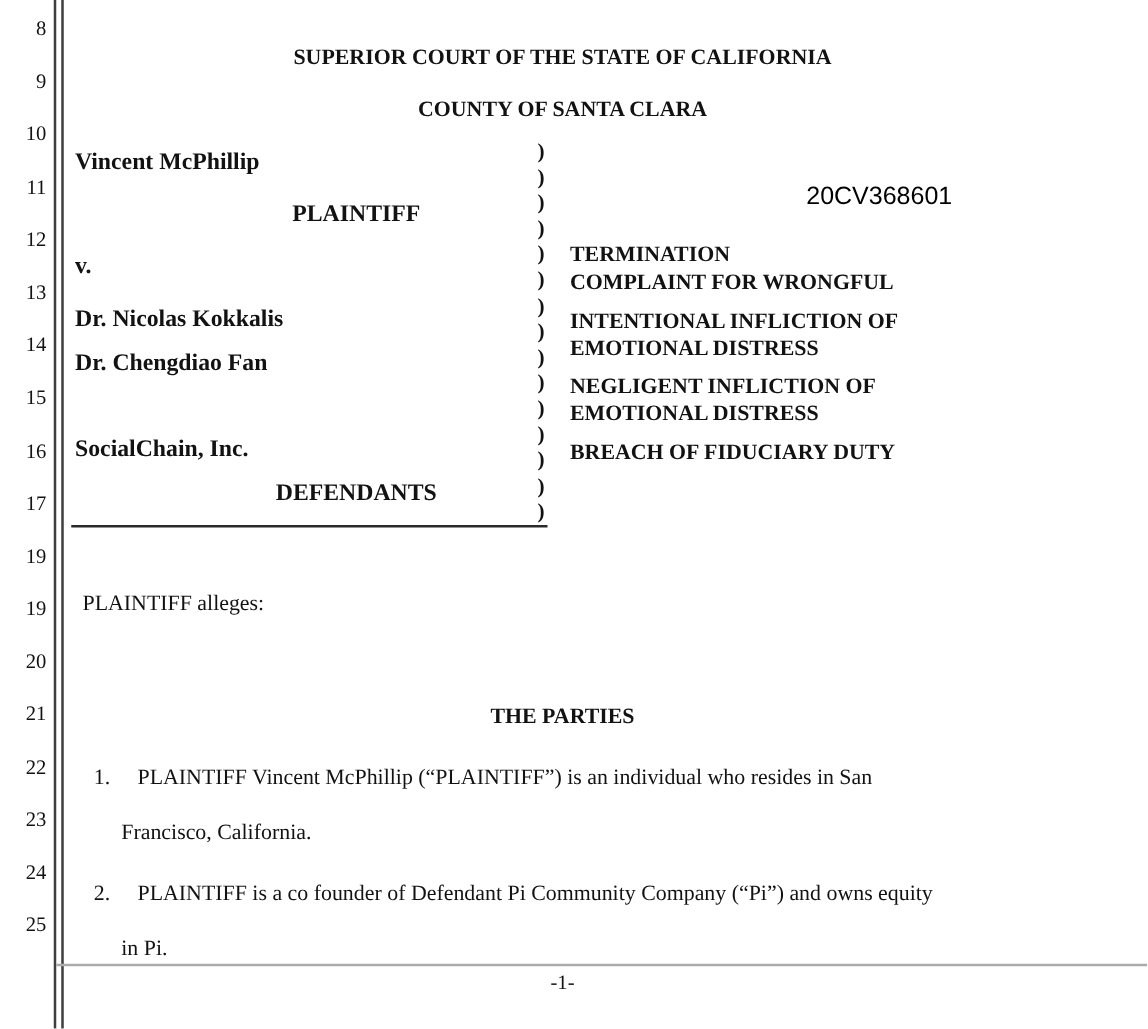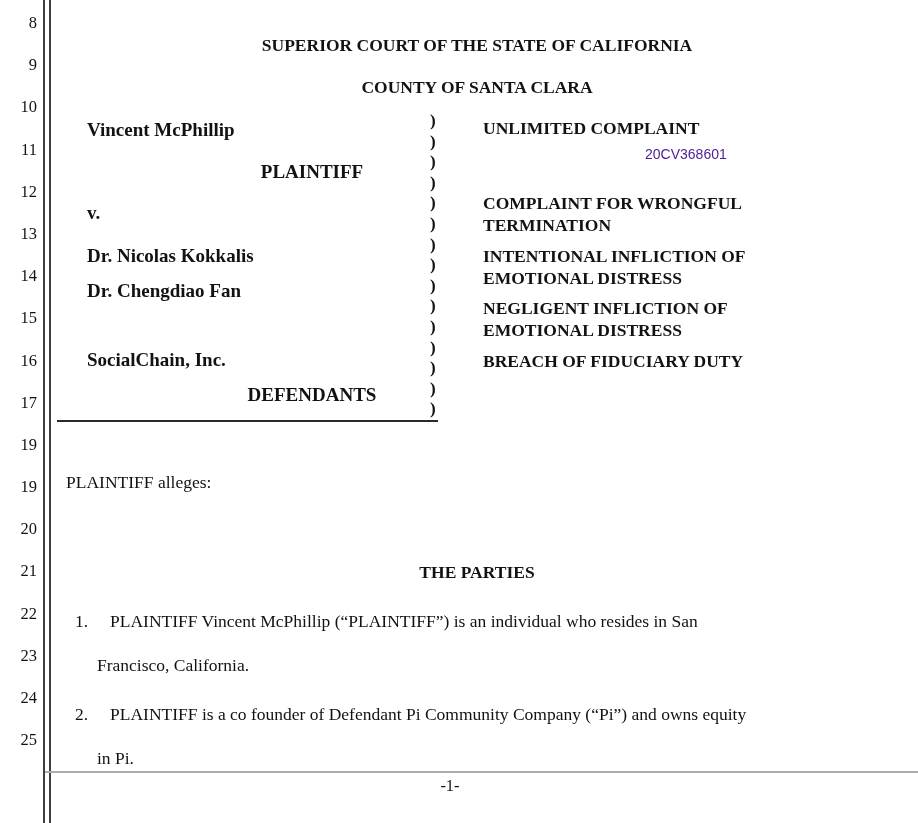--- a/index.html
+++ b/index.html
@@ -1,41 +1,41 @@
 <!DOCTYPE html>
 <html><head>
 <meta charset="utf-8">
 <style>
   html, body { margin:0; padding:0; background:#fff; }
   .page {
     position:relative; width:918px; height:823px; background:#ffffff;
     font-family:"Liberation Serif","DejaVu Serif",serif; color:#121212;
     overflow:hidden;
   }
-  .bold { font-weight:bold;margin-left:27px; }
+  .bold { font-weight:bold; }
 
   
   .line-numbers { position:absolute; left:0; top:12px; width:37px; text-align:right; font-size:16.5px; }
   .line-num { height:42.2px; line-height:21px; }
   .vrule { position:absolute; top:0; width:2px; height:823px; background:#3e3e3e; }
 
   
   .center-band { position:absolute; left:57px; width:786px; text-align:center; font-size:17.5px; }
 
   
   .cap-row { position:absolute; left:60px; font-size:19px; line-height:21px; }
   .caption-center { left:285px; transform:translateX(-50%); }
   .caption-underline { position:absolute; left:57px; top:420px; width:381px; height:2px; background:#2a2a2a; }
   .paren-col { position:absolute; left:430px; top:111px; font-weight:bold; font-size:17px; }
   .paren { height:20.6px; line-height:20.6px; }
 
   
   .rc-row { position:absolute; left:456px; font-size:17.5px; line-height:21.5px; }
   .case-number { position:absolute; left:645px; top:146px;
-    font-family:"Liberation Sans","DejaVu Sans",sans-serif; font-size:14px; color:#4c1d95; }
+    font-family:"Liberation Sans","DejaVu Sans",sans-serif; font-size:20px; color:#000000; }
 
   
   .body-line { position:absolute; font-size:17.5px; line-height:22px; }
   .pnum { display:inline-block; width:35px; }
 
   
   .footer-line { position:absolute; left:45px; top:771px; width:873px; height:2px; background:#ababab; }
   .smallcaps { font-variant:small-caps; letter-spacing:0.5px; }
 </style>
 </head>
@@ -90,26 +90,25 @@
       <div class="paren">)</div>
       <div class="paren">)</div>
       <div class="paren">)</div>
       <div class="paren">)</div>
       <div class="paren">)</div>
       <div class="paren">)</div>
       <div class="paren">)</div>
       <div class="paren">)</div>
     </div>
 
-  <div class="rc-row bold" style="top:118px">UNLIMITED COMPLAINT</div>
   <div class="case-number">20CV368601</div>
 
   <div class="rc-row bold" style="top:193px">
+    <div>TERMINATION</div>
     <div>COMPLAINT FOR WRONGFUL</div>
-    <div>TERMINATION</div>
   </div>
   <div class="rc-row bold" style="top:246px">
     <div>INTENTIONAL INFLICTION OF</div>
     <div>EMOTIONAL DISTRESS</div>
   </div>
   <div class="rc-row bold" style="top:298px">
     <div>NEGLIGENT INFLICTION OF</div>
     <div>EMOTIONAL DISTRESS</div>
   </div>
   <div class="rc-row bold" style="top:351px">

